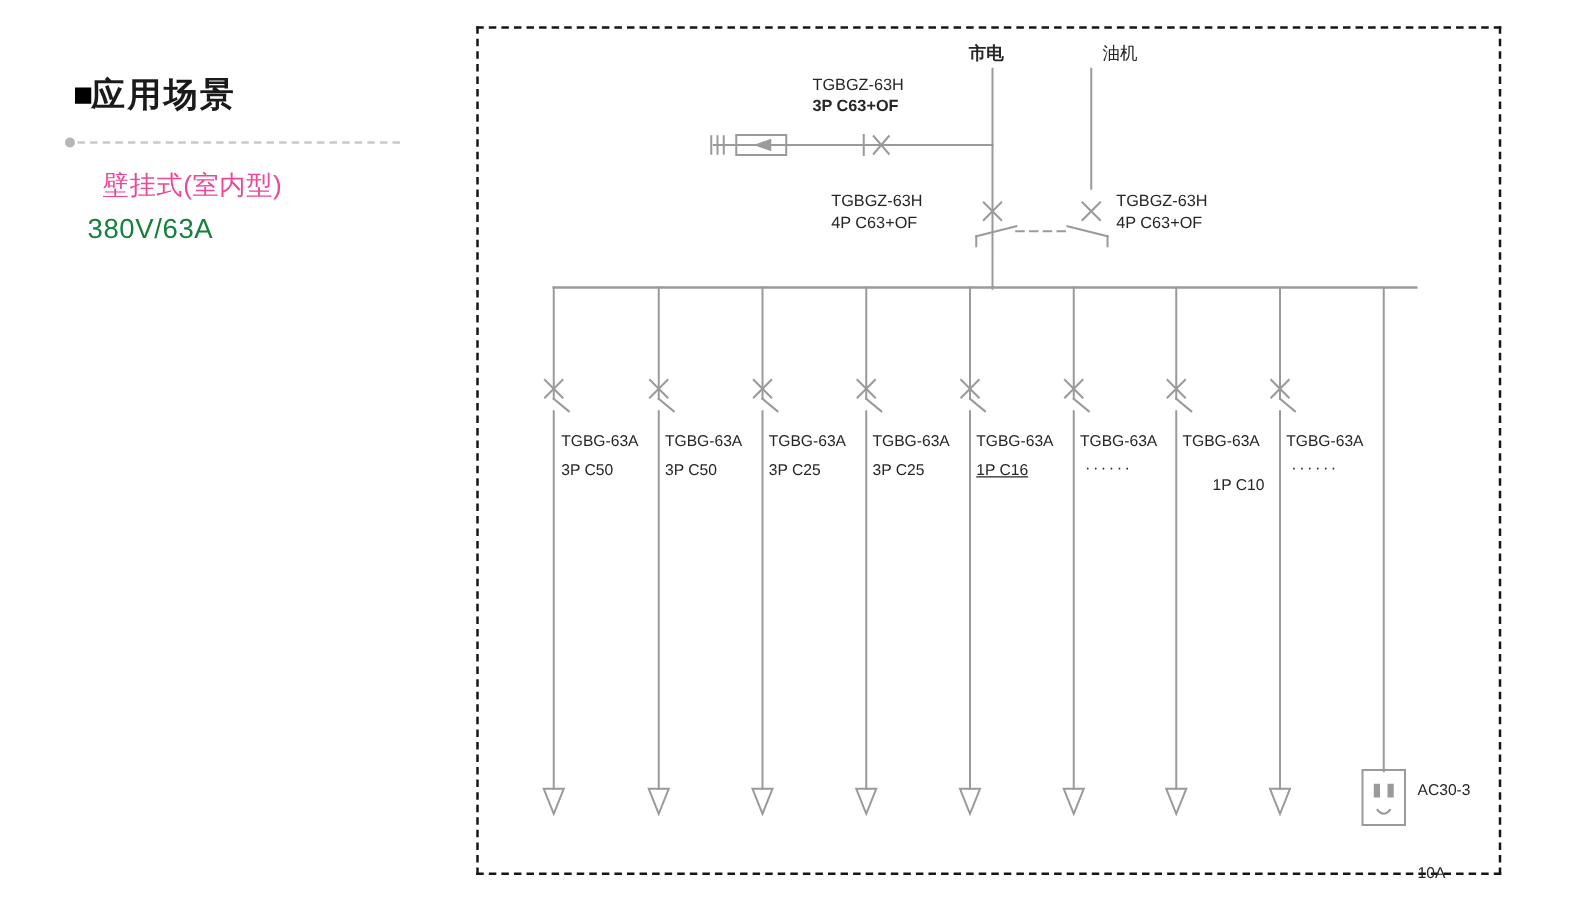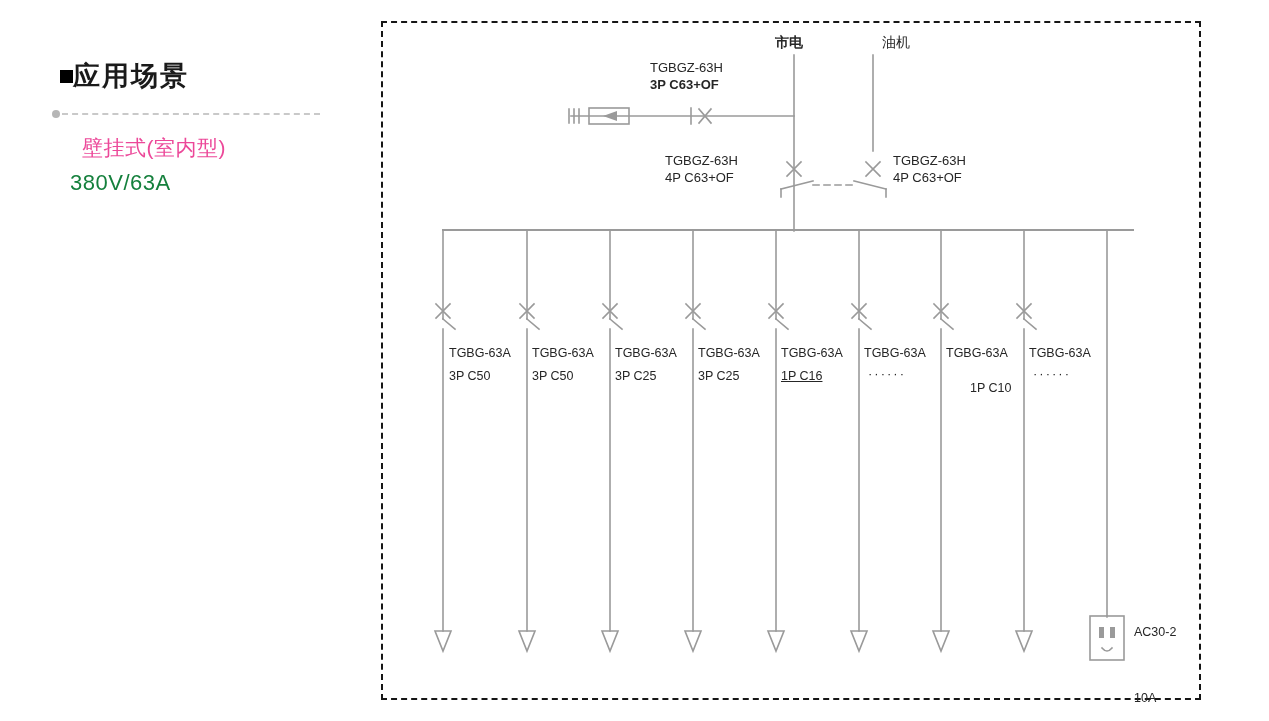--- a/index.html
+++ b/index.html
@@ -260,17 +260,17 @@
 
     <div class="lbl small" style="left:864px; top:345px;">TGBG-63A</div>
     <div class="dots" style="left:868px; top:366px;">······</div>
 
     <div class="lbl small" style="left:946px; top:345px;">TGBG-63A</div>
     <div class="lbl small" style="left:946px; top:380px;margin-left:24px;">1P C10</div>
 
     <div class="lbl small" style="left:1029px; top:345px;">TGBG-63A</div>
     <div class="dots" style="left:1033px; top:366px;">······</div>
 
-    <div class="lbl small" style="left:1134px; top:624px;">AC30-2</div>
+    <div class="lbl small" style="left:1134px; top:624px;">AC30-3</div>
     <div class="lbl small" style="left:1134px; top:674px;margin-top:16px;">10A</div>
   </div>
 
 </div>
 
 </body></html>

